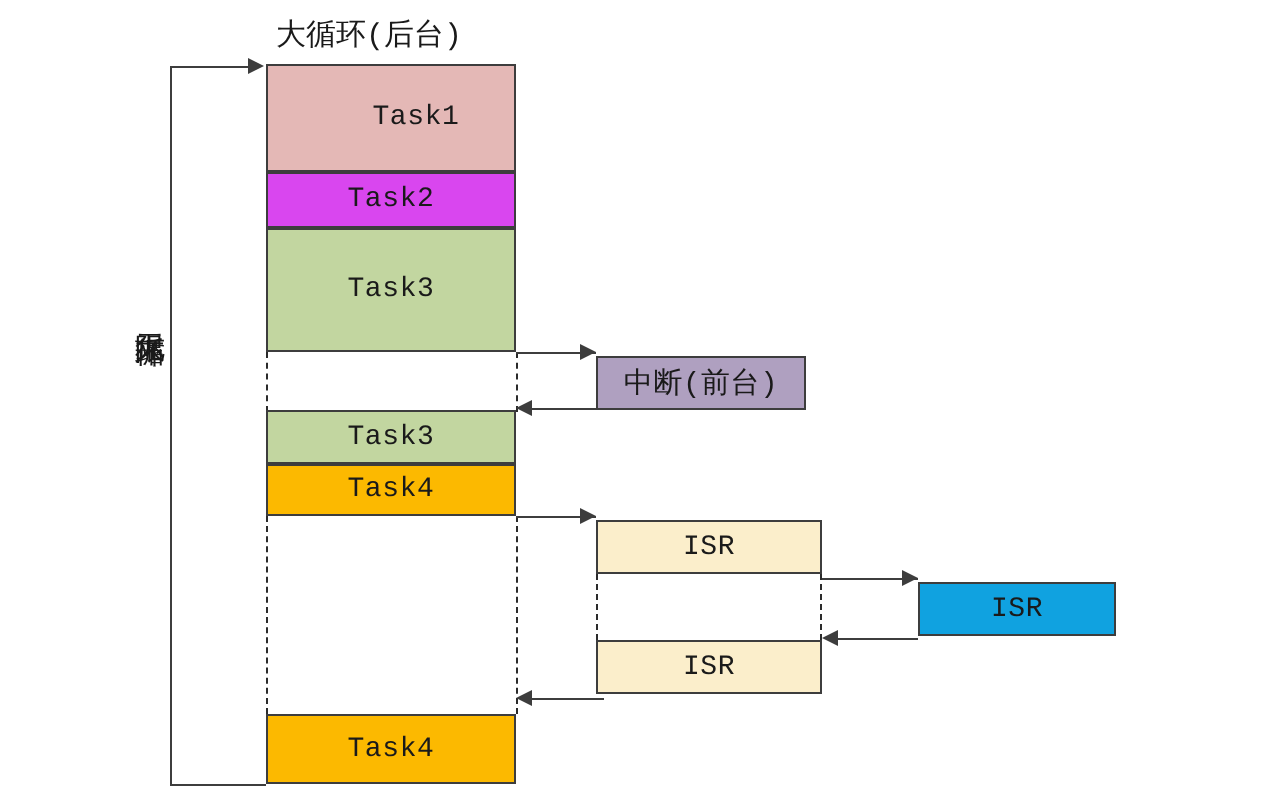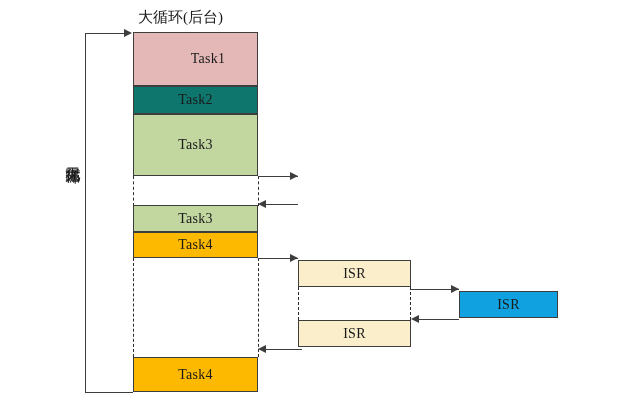--- a/index.html
+++ b/index.html
@@ -2,21 +2,21 @@
 <html><head>
 <meta charset="utf-8">
 <style>
   html,body{margin:0;padding:0;}
   body{
     width:641px;height:405px;
     background:#ffffff;
     font-family:"Liberation Serif","DejaVu Serif",serif;
     overflow:hidden;
   }
-  #canvas{position:relative;width:543px;height:405px;}
+  #canvas{position:relative;width:543px;height:405px;font-family:Liberation Mono, monospace;}
 
   .box{
     position:absolute;
     box-sizing:border-box;
     border:1px solid #3d3d3d;
     display:flex;align-items:center;justify-content:center;
     font-size:14px;color:#1a1a1a;
     letter-spacing:.3px;
     white-space:nowrap;
   }
@@ -63,21 +63,21 @@
 
   <div class="vd" style="left:133px;top:176px;height:30px;"></div>
   <div class="vd" style="left:258px;top:176px;height:30px;"></div>
   <div class="vd" style="left:133px;top:258px;height:99px;"></div>
   <div class="vd" style="left:258px;top:258px;height:99px;"></div>
 
   <div class="box" style="left:133px;top:32px;width:125px;height:54px;background:#e4b8b6;padding-left:25px;">
     <span>Task1</span>
   </div>
 
-  <div class="box" style="left:133px;top:86px;width:125px;height:28px;background:#0f766e;">
+  <div class="box" style="left:133px;top:86px;width:125px;height:28px;background:#d946ef;">
     <span>Task2</span>
   </div>
 
   <div class="box" style="left:133px;top:114px;width:125px;height:62px;background:#c2d6a0;">
     <span>Task3</span>
   </div>
 
   <div class="box" style="left:133px;top:205px;width:125px;height:27px;background:#c2d6a0;">
     <span>Task3</span>
   </div>
@@ -89,20 +89,23 @@
   <div class="box" style="left:133px;top:357px;width:125px;height:35px;background:#fcb900;">
     <span>Task4</span>
   </div>
 
   <div class="h" style="left:258px;top:176px;width:40px;"></div>
   <div class="ar ar-r" style="left:290px;top:171.5px;"></div>
 
   <div class="h" style="left:262px;top:204px;width:36px;"></div>
   <div class="ar ar-l" style="left:258px;top:199.5px;"></div>
 
+  <div class="box cn" style="left:298px;top:178px;width:105px;height:27px;background:#afa0c0;">
+    <span>中断(前台)</span>
+  </div>
 
   <div class="h" style="left:258px;top:258px;width:40px;"></div>
   <div class="ar ar-r" style="left:290px;top:253.5px;"></div>
 
   <div class="box" style="left:298px;top:260px;width:113px;height:27px;background:#fbeecb;">
     <span>ISR</span>
   </div>
 
   <div class="vd" style="left:298px;top:287px;height:33px;"></div>
   <div class="vd" style="left:410px;top:287px;height:33px;"></div>

